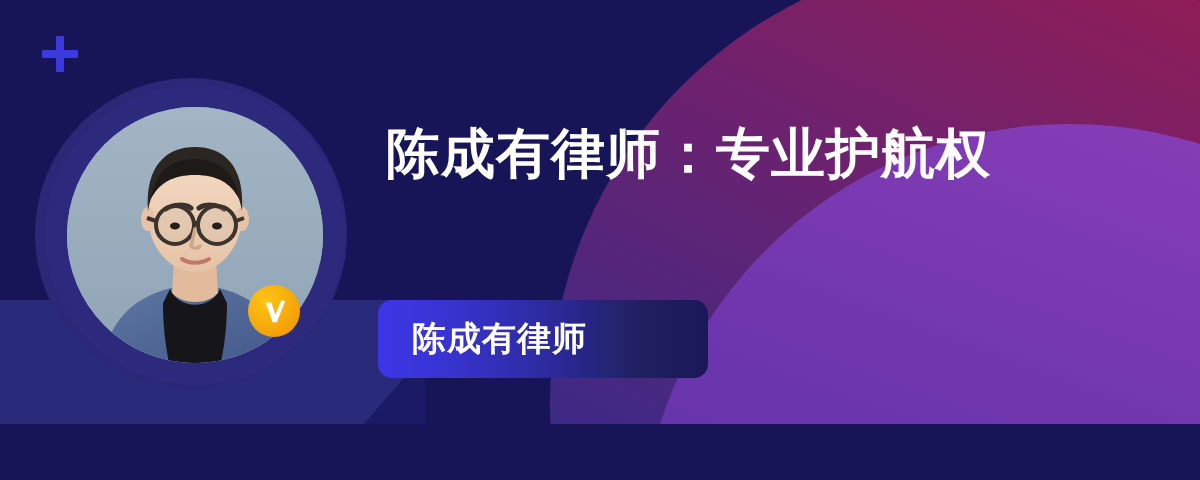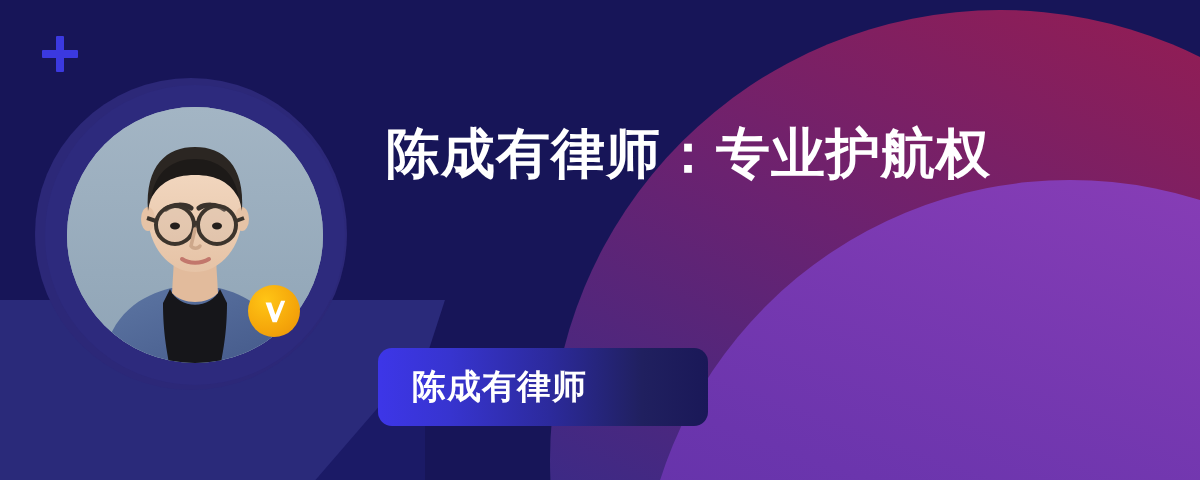--- a/index.html
+++ b/index.html
@@ -5,21 +5,21 @@
   * { margin:0; padding:0; box-sizing:border-box; }
   html, body {
     width:1200px; height:480px;
     overflow:hidden;
     background:#171558;
     font-family:"Liberation Sans","DejaVu Sans",sans-serif;
   }
 
   .banner {
     position:relative;
-    width:1200px; height:480px;
+    width:1200px; height:424px;
     background:#171558;
     overflow:hidden;
   }
 
   
   .bg-layer { position:absolute; inset:0; overflow:hidden; }
 
   
   .shape-left-slab {
     position:absolute;
@@ -120,21 +120,21 @@
     white-space:nowrap;
   }
   .headline .line { display:block; }
 
   .name-chip {
     position:absolute;
     left:-8px; top:182px;
     width:330px; height:78px;
     border-radius:14px;
     background:linear-gradient(90deg,#3d36e8 0%,#3734cf 22%,#2c2a9c 52%,#20205f 80%,#1a1858 100%);
-    display:flex; align-items:center;margin-top:48px;
+    display:flex; align-items:center;
   }
   .name-chip .chip-label {
     color:#ffffff;
     font-size:34px;
     font-weight:bold;
     letter-spacing:1px;
     padding-left:34px;
   }
 </style>
 </head>

